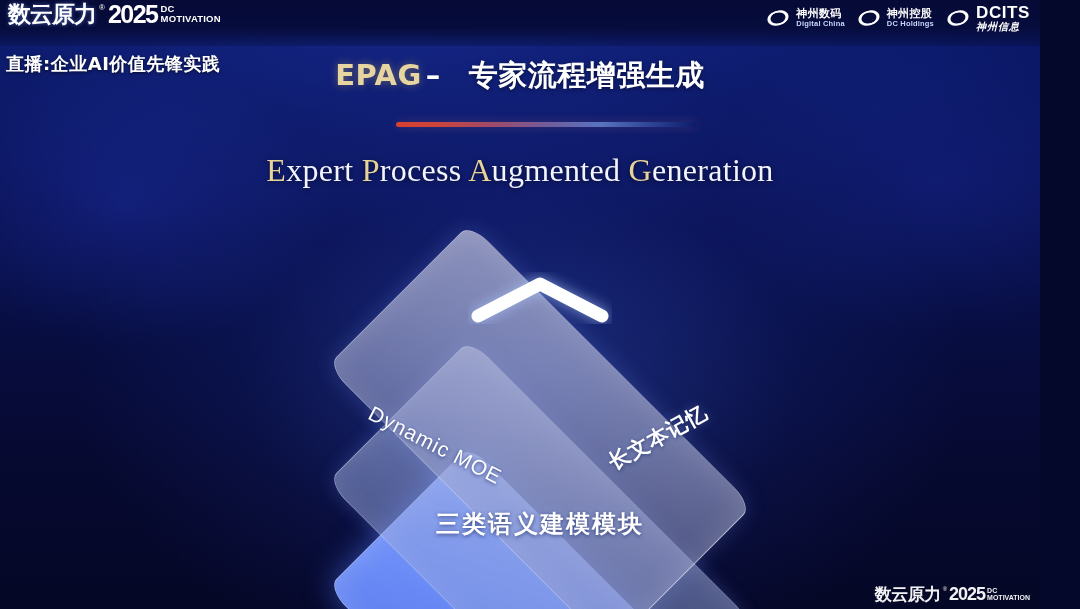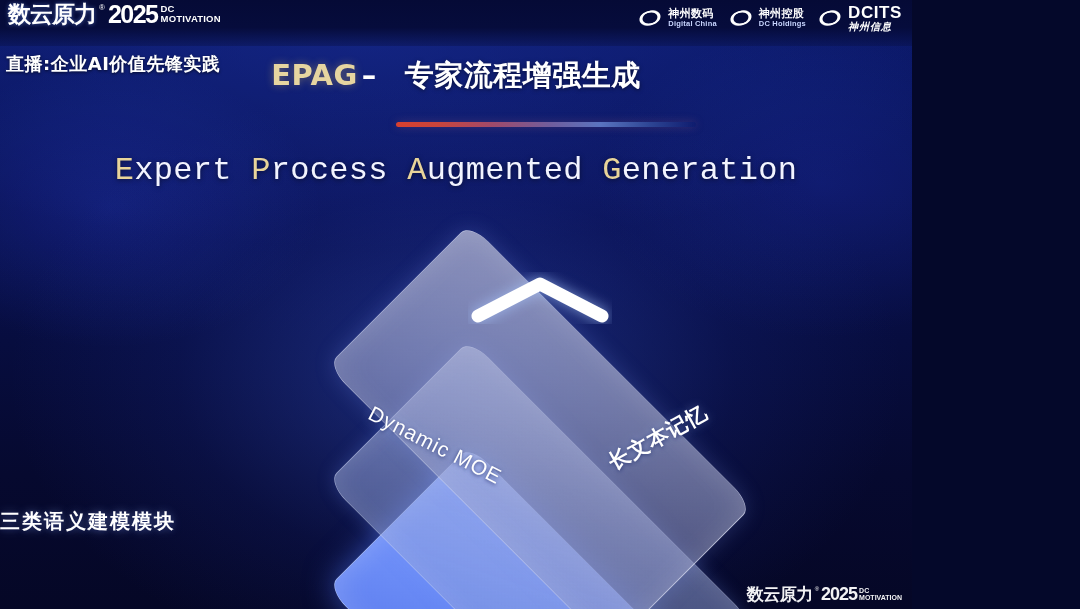--- a/index.html
+++ b/index.html
@@ -4,21 +4,21 @@
 <style>
   * { margin:0; padding:0; box-sizing:border-box; }
   html,body { width:1080px; height:609px; overflow:hidden; background:#04082a; }
   body {
     font-family:"Liberation Sans","DejaVu Sans",sans-serif;
     position:relative;
   }
 
   
   #stage {
-    position:absolute; inset:0; width:912px; height:609px;
+    position:absolute; inset:0; width:1040px; height:609px;
     background:
       radial-gradient(ellipse 620px 420px at 50% 62%, rgba(60,92,220,0.42) 0%, rgba(30,50,160,0.16) 45%, rgba(0,0,0,0) 72%),
       radial-gradient(ellipse 900px 300px at 40% 6%, rgba(26,46,150,0.55) 0%, rgba(10,18,80,0.10) 70%, rgba(0,0,0,0) 100%),
       linear-gradient(180deg, #0b1a6e 0%, #0a1663 14%, #0a1256 32%, #070d3f 56%, #06092f 78%, #050726 100%);
     overflow:hidden;
   }
   #stage::after{
     content:""; position:absolute; inset:0; pointer-events:none;
     background:
       radial-gradient(ellipse 300px 200px at 12% 34%, rgba(24,40,150,0.35), rgba(0,0,0,0) 70%),
@@ -91,21 +91,21 @@
     position:absolute; left:396px; top:122px; width:300px; height:5px; z-index:7;
     background:linear-gradient(90deg,#d8402f 0%,#c9453c 14%,#a04a6a 32%,#6f5e9e 52%,#5a74c0 68%,#2f4796 84%,rgba(20,32,96,0) 100%);
     border-radius:3px; filter:blur(.3px);
     box-shadow:0 0 9px rgba(150,90,120,.35);
   }
 
   .subtitle{
     position:absolute; left:0; right:0; top:152px; z-index:7;
     text-align:center; white-space:nowrap;
     font-size:32px; font-weight:normal; letter-spacing:.3px;
-    font-family:Liberation Mono, monospace;
+    font-family:Liberation Serif, serif;
     color:#f2f4ff;
     text-shadow:0 1px 5px rgba(0,0,0,.55);
   }
   .cap{ color:#e8d49a; }
 
   
   .stack{ position:absolute; left:0; top:0; width:1080px; height:609px; z-index:5; }
 
   .plate{
     position:absolute; left:50%; width:400px; height:400px;
@@ -161,22 +161,22 @@
     position:absolute; z-index:10; white-space:nowrap;
     color:#ffffff; font-weight:bold;
     font-family:"DejaVu Sans",sans-serif;
     text-shadow:0 1px 4px rgba(20,30,90,.75), 0 0 10px rgba(160,190,255,.45);
   }
   #label-top{
     left:0; right:0; top:333px; text-align:center;
     font-size:21px; letter-spacing:1.5px;
   }
   #label-bot{
-    left:0; right:0; top:508px; 
-    font-size:20px; letter-spacing:2px;
+    left:0; right:0; top:508px; text-align:center;
+    font-size:24px; letter-spacing:2px;
   }
   #label-mid-left{
     left:370px; top:400px;
     font-size:21px; letter-spacing:1px; font-weight:normal;
     font-family:"Liberation Sans",sans-serif;
     transform:rotate(27deg); transform-origin:left center;
   }
   #label-mid-right{
     left:610px; top:450px;
     font-size:21px; letter-spacing:1px;

